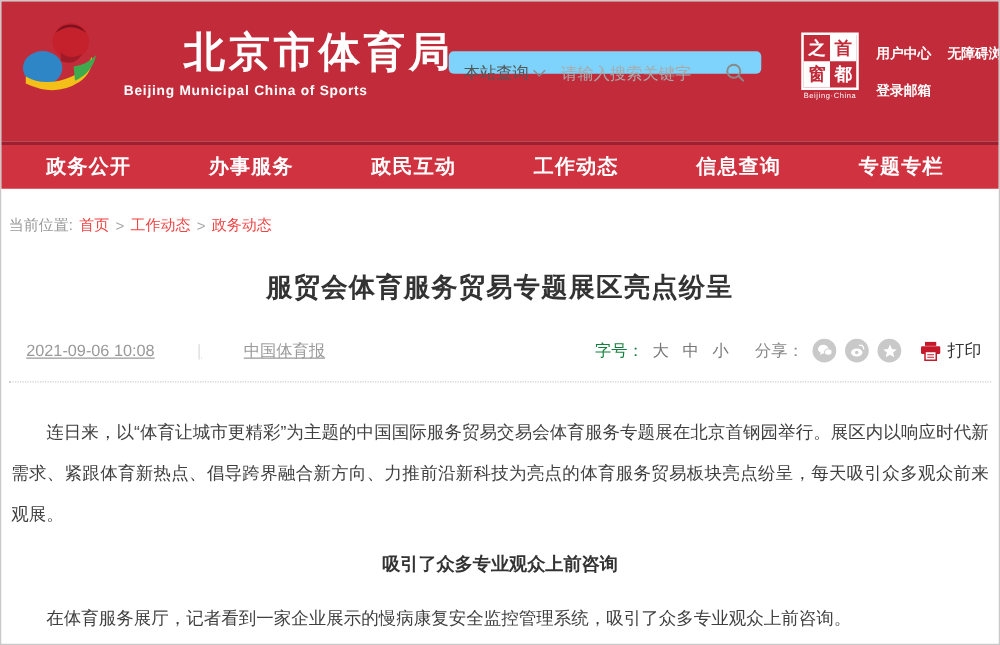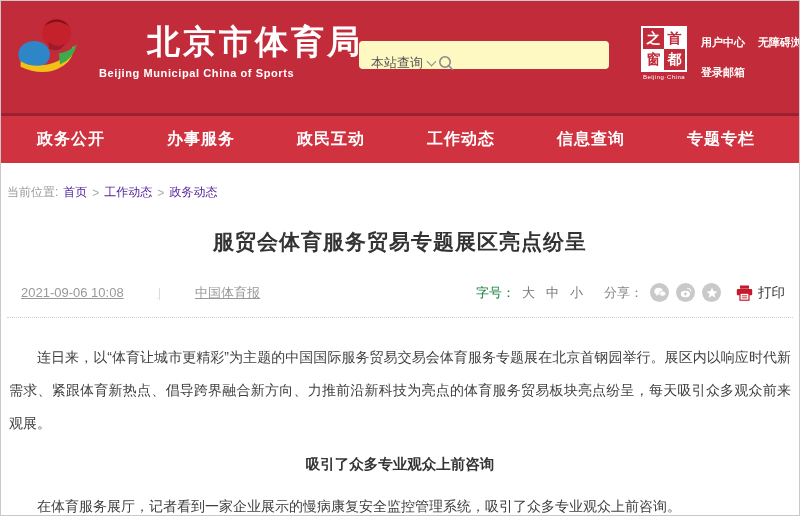--- a/index.html
+++ b/index.html
@@ -17,22 +17,22 @@
   .header {
     position:relative; height:112px; background:#c22c3a;
   }
   .logo-block { position:absolute; left:14px; top:13px; display:flex; align-items:center; }
   .logo-mark { width:72px; height:74px; margin-right:12px; }
   .site-titles { color:#fff; }
   .site-name { font-size:33px; font-weight:bold; letter-spacing:3px; line-height:1.15;margin-left:48px; }
   .site-name-en { font-size:11px; font-weight:bold; letter-spacing:0.6px; margin-top:6px; }
 
   .search-box {
-    position:absolute; left:358px; top:40px; width:250px; height:28px;
-    background:#fef9c3; border-radius:4px; display:flex; align-items:center; padding:16px 10px 0 12px;
+    position:absolute; left:358px; top:40px; width:250px; height:18px;
+    background:#7dd3fc; border-radius:4px; display:flex; align-items:center; padding:16px 10px 0 12px;
   }
   .search-scope { font-size:13px; color:#555; display:flex; align-items:center; cursor:pointer; white-space:nowrap; }
   .caret { width:7px; height:7px; border-right:1.5px solid #888; border-bottom:1.5px solid #888; transform:rotate(45deg); margin:-3px 0 0 5px; }
   .search-input {
     flex:1; border:none; outline:none; font-size:13px; color:#333;
     margin-left:14px; font-family:inherit; min-width:0; background:transparent;
   }
   .search-input::placeholder { color:#a9a9a9; }
   .search-btn { background:none; border:none; cursor:pointer; display:flex; align-items:center; padding:2px; }
 
@@ -51,34 +51,34 @@
     position:absolute; left:700px; top:34px; width:112px;
     color:#fff; font-size:11px; font-weight:bold;
   }
   .header-links .row1 { display:flex; justify-content:space-between; white-space:nowrap; }
   .header-links .row2 { margin-top:15px; }
   .hlink { color:#fff; cursor:pointer; text-decoration:none; }
 
   
   .nav-divider { height:3px; background:#9c2130; }
   .nav {
-    height:47px; background:#d13240; display:flex; align-items:center;
+    height:35px; background:#d13240; display:flex; align-items:center;
     justify-content:space-between; padding:0 44px 0 36px;gap:24px;
   }
   .nav-item {
     color:#fff; font-size:16px; font-weight:bold; letter-spacing:1px;
     cursor:pointer; white-space:nowrap;
   }
 
   
   .breadcrumb {
     padding:21px 0 0 6px; font-size:12px; color:#999;
     display:flex; align-items:center; gap:5px;
   }
-  .crumb { color:#4c1d95; cursor:pointer; }
+  .crumb { color:#ef4444; cursor:pointer; }
   .crumb-sep { color:#aaa; }
 
   
   .article-title {
     text-align:center; margin-top:27px; font-size:21px; font-weight:600;
     color:#333; letter-spacing:1px;
   }
   .meta-row {
     margin-top:27px; padding:0 14px 0 20px;
     display:flex; justify-content:space-between; align-items:center;
@@ -126,20 +126,21 @@
         <div class="site-name">北京市体育局</div>
         <div class="site-name-en">Beijing Municipal China of Sports</div>
       </div>
     </div>
 
     <div class="search-box">
       <div class="search-scope">
         <span>本站查询</span>
         <span class="caret"></span>
       </div>
+      <input class="search-input" type="text" placeholder="请输入搜索关键字" style="">
       <button class="search-btn">
         <svg width="18" height="18" viewBox="0 0 18 18">
           <circle cx="8" cy="8" r="5.2" fill="none" stroke="#8a8a8a" stroke-width="1.6"></circle>
           <line x1="12" y1="12" x2="15.5" y2="15.5" stroke="#8a8a8a" stroke-width="1.6" stroke-linecap="round"></line>
         </svg>
       </button>
     </div>
 
     <div class="seal">
       <div class="seal-grid">

